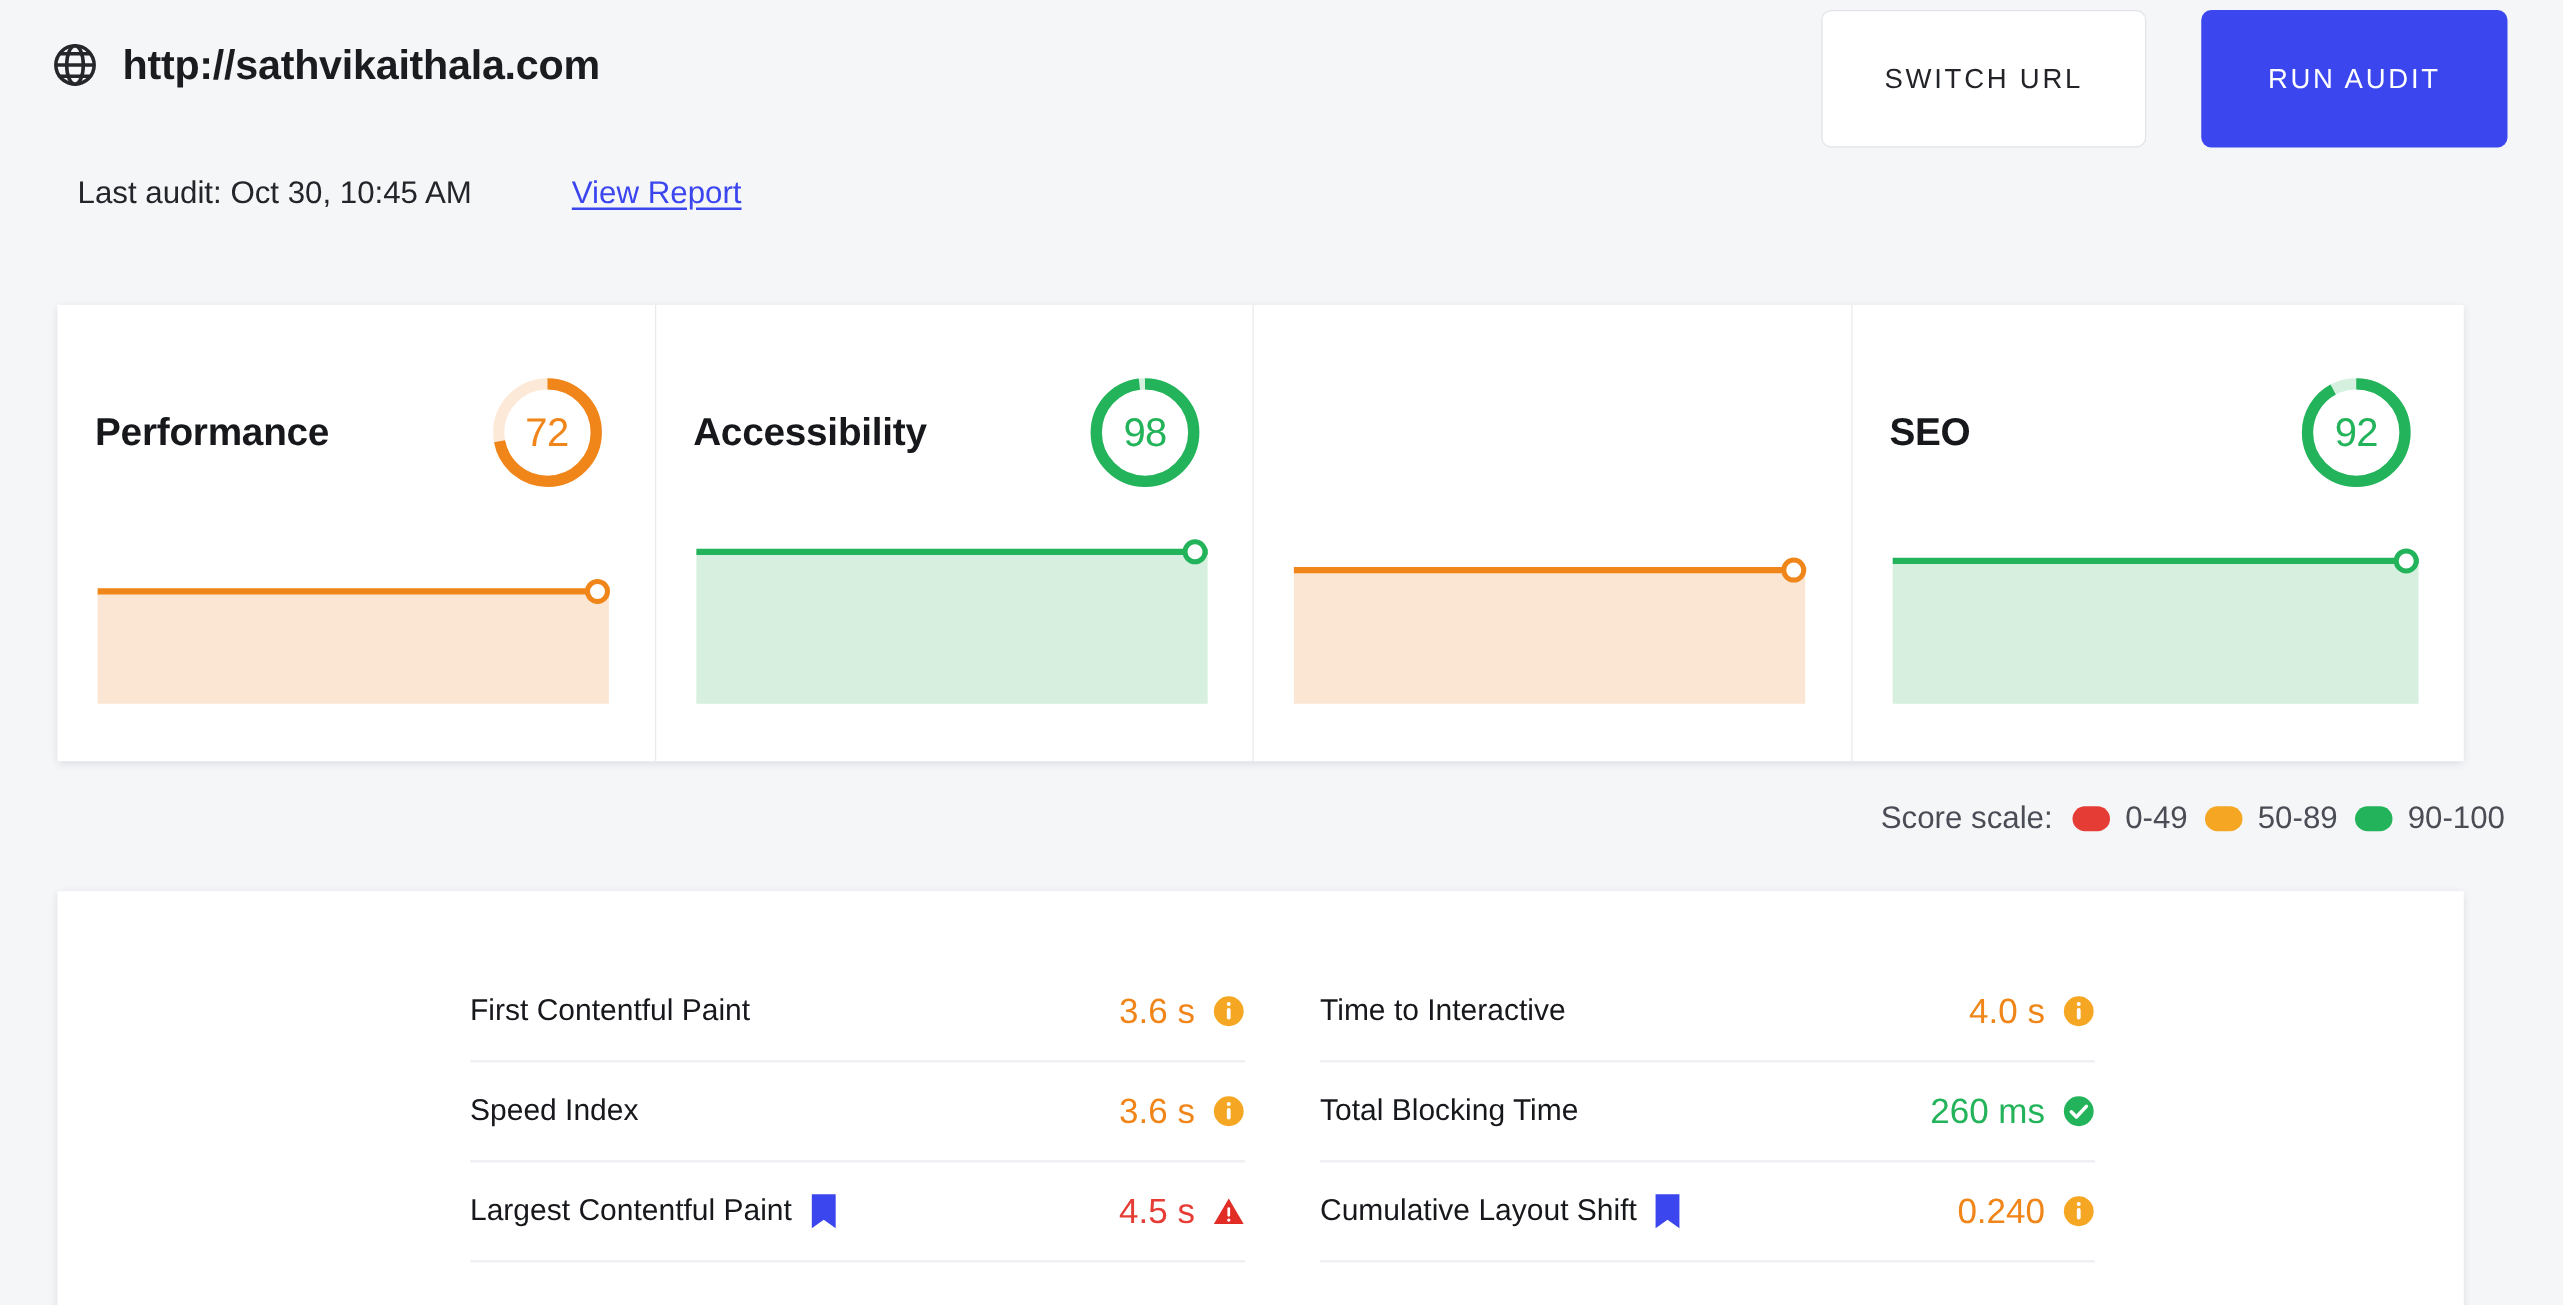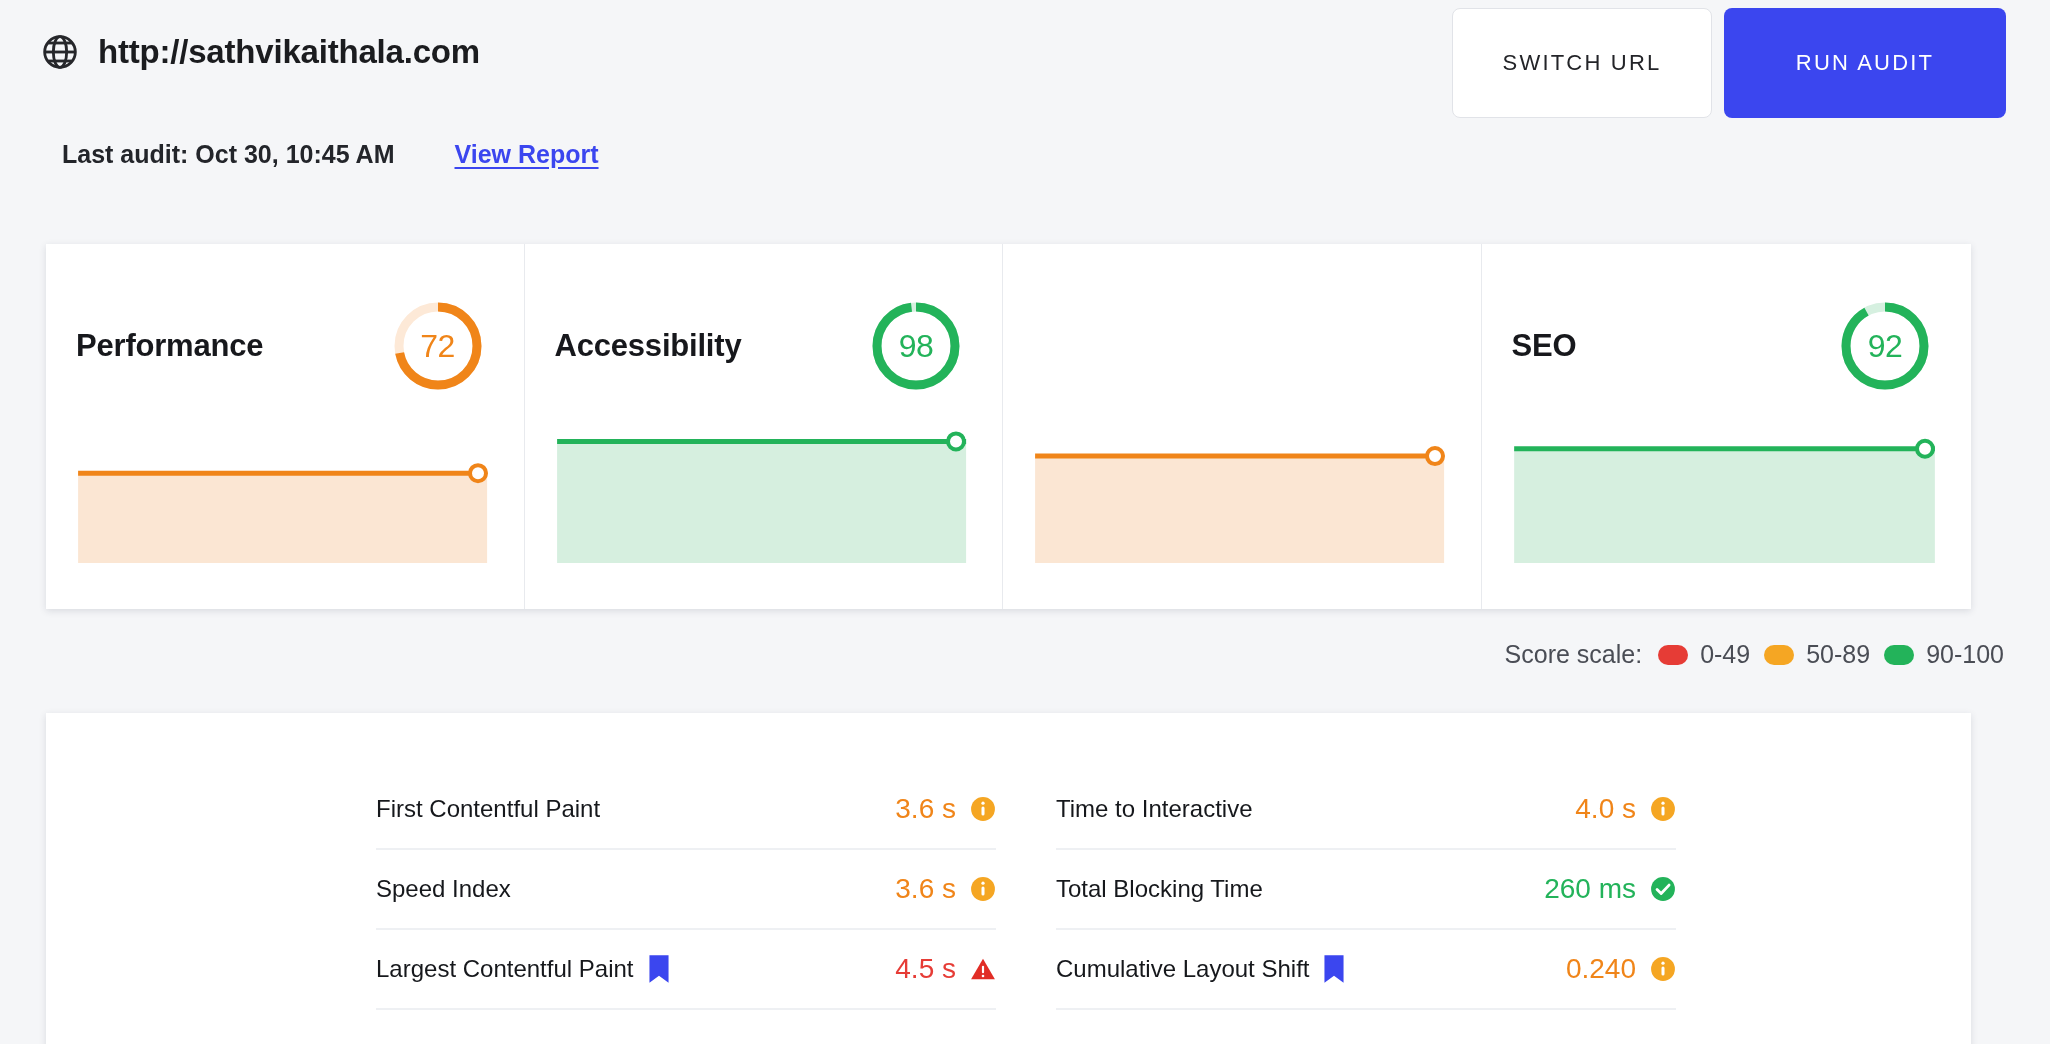--- a/index.html
+++ b/index.html
@@ -37,61 +37,60 @@
     color: #1b1c1f;
     letter-spacing: -0.2px;
     white-space: nowrap;
     text-align: center;
   }
   .meta-row {
     position: absolute;
     left: 62px; top: 140px;
     display: flex;
     align-items: baseline;
-    gap: 60px;
-    font-weight: bold;
+    gap: 80px;
   }
   .last-audit {
     font-size: 25px;
     color: #23252a;
     white-space: nowrap;
   }
   .view-report {
     font-size: 25px;
     color: #3b46ef;
     text-decoration: underline;
     text-underline-offset: 4px;
     cursor: pointer;
     white-space: nowrap;
   }
   .header-actions {
     position: absolute;
     right: 44px; top: 8px;
     display: flex;
-    gap: 12px;
+    gap: 44px;
   }
   .btn {
     font-family: "Liberation Sans", sans-serif;
     font-size: 22px;
     letter-spacing: 2.2px;
     border-radius: 8px;
     cursor: pointer;
     display: flex;
     align-items: center;
     justify-content: center;
     box-sizing: border-box;
   }
   .btn-secondary {
     width: 260px; height: 110px;
     background: #ffffff;
     border: 1px solid #e1e3e8;
     color: #232428;
   }
   .btn-primary {
-    width: 282px; height: 110px;
+    width: 245px; height: 110px;
     background: #3b46ef;
     border: none;
     color: #ffffff;
   }
 
   
   .scores-panel {
     position: absolute;
     left: 46px; top: 244px;
     width: 1925px;

